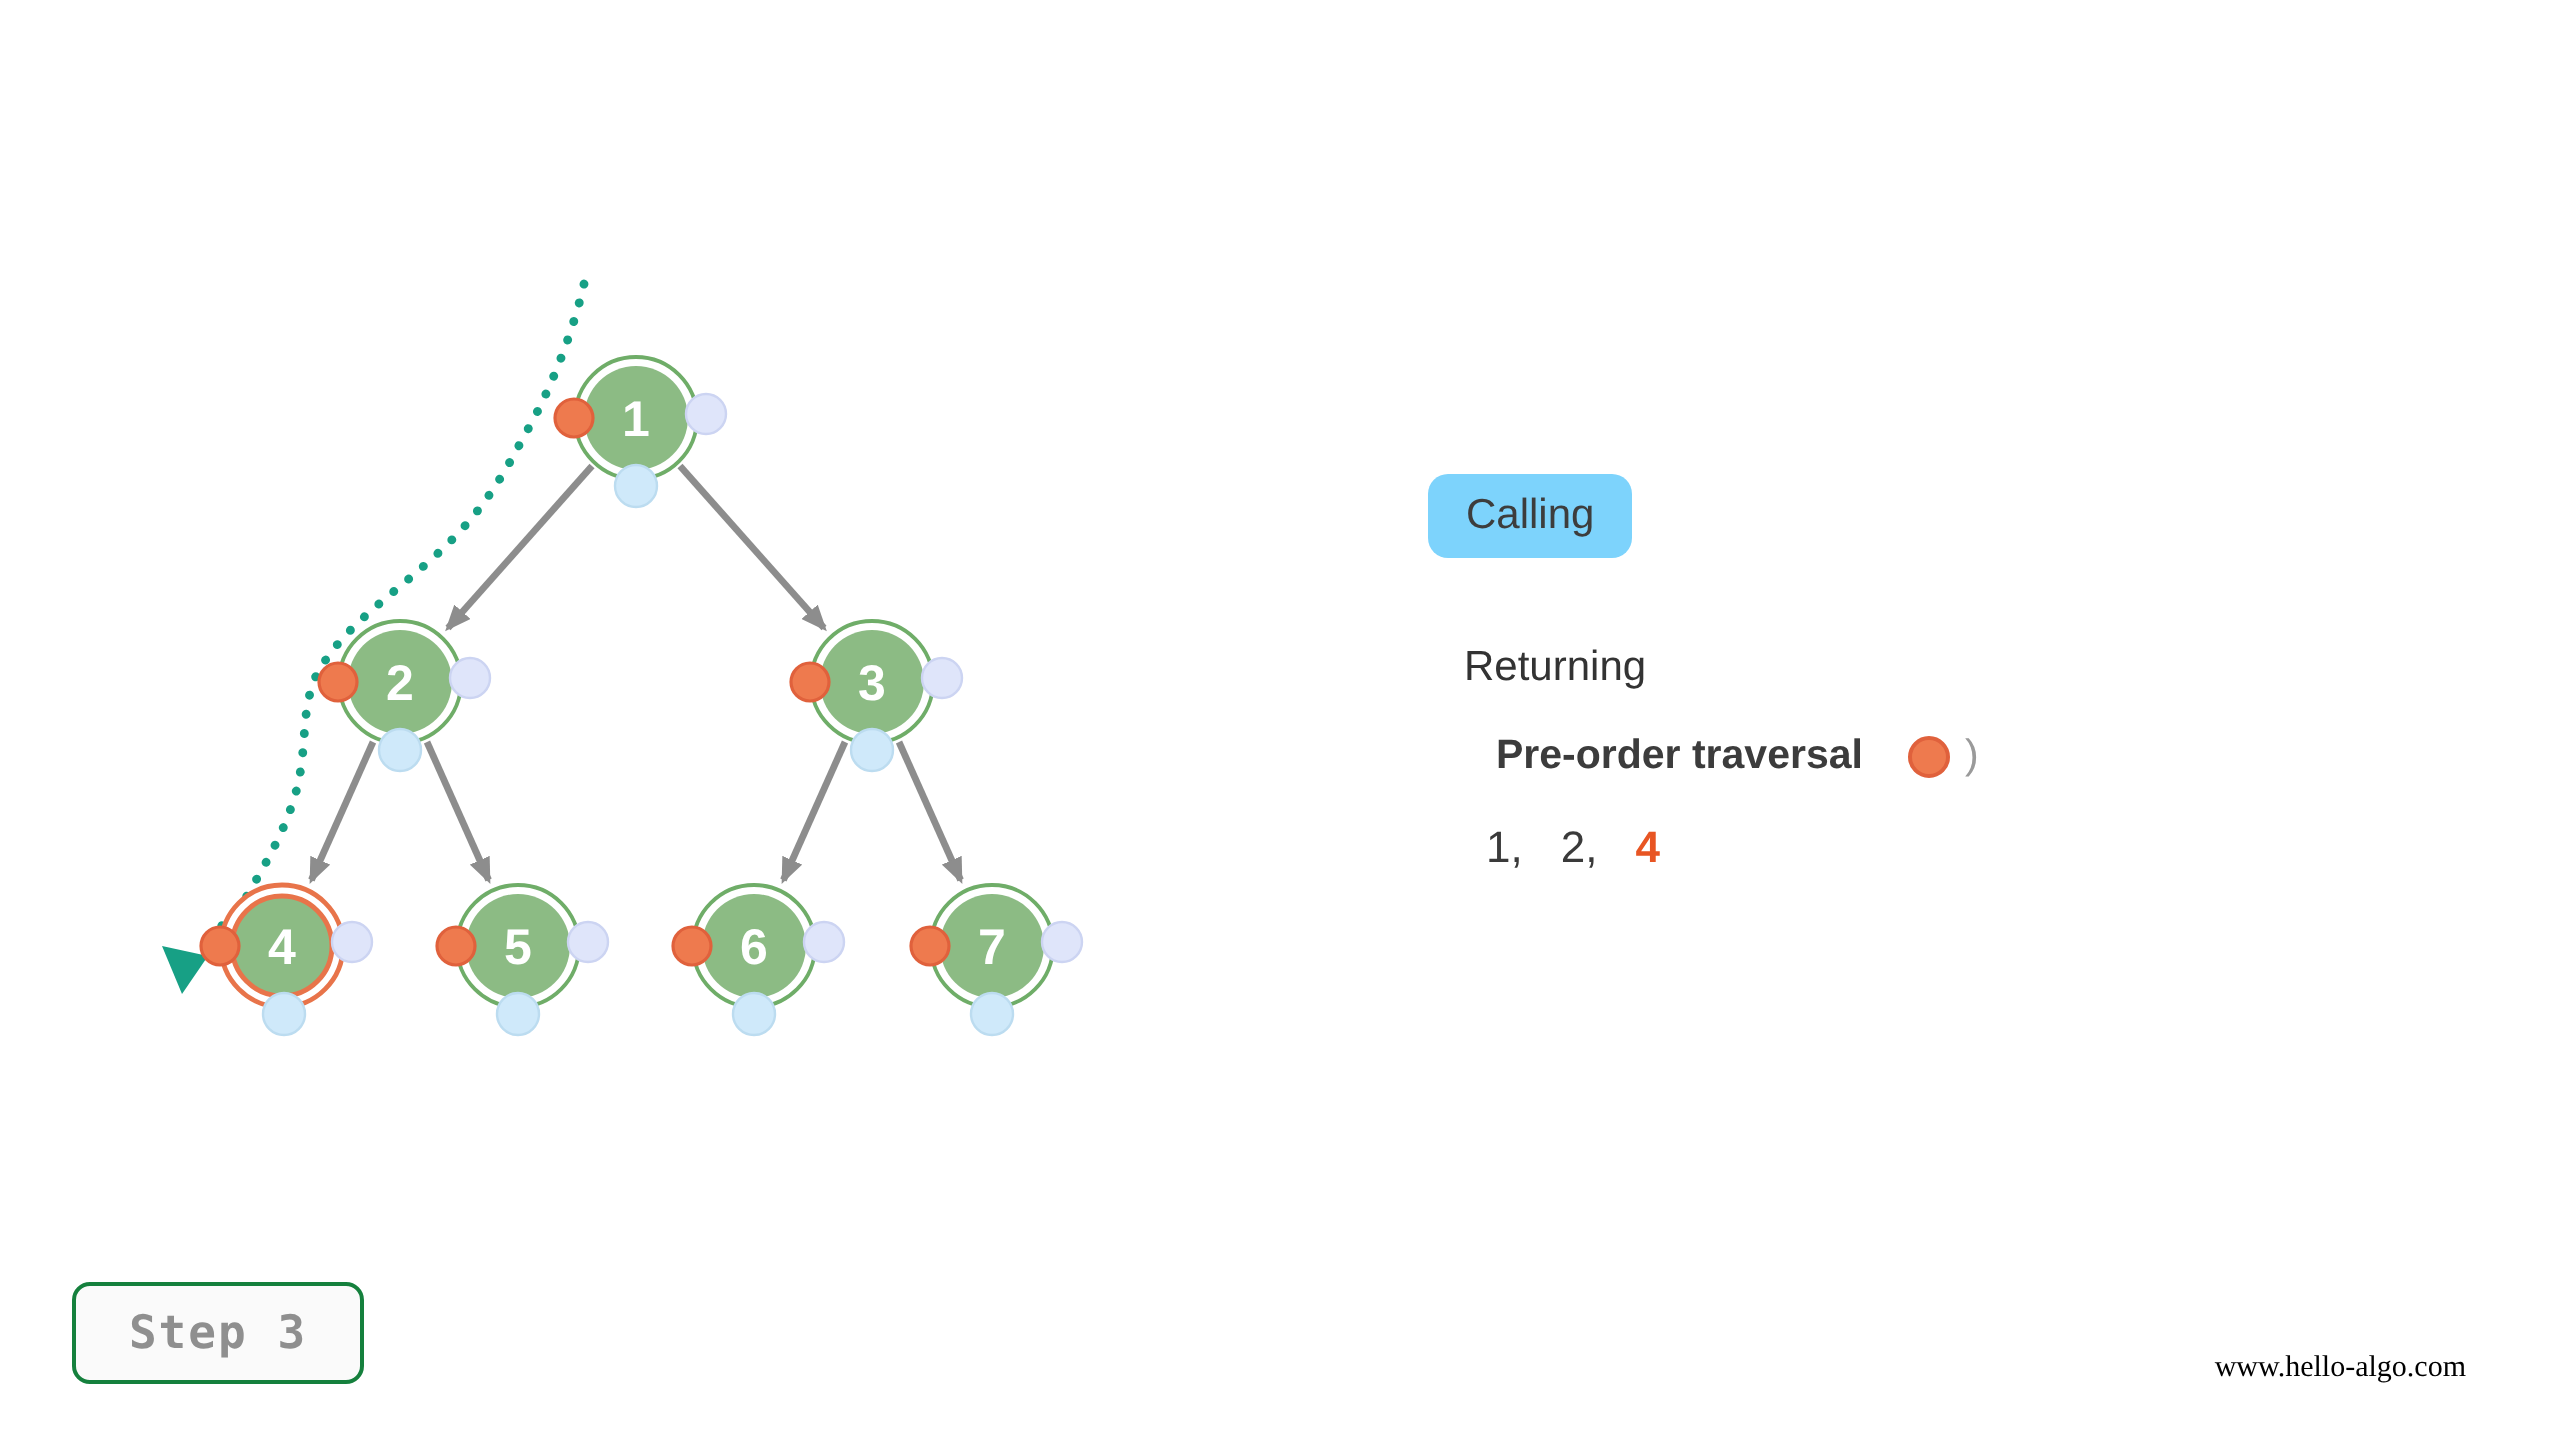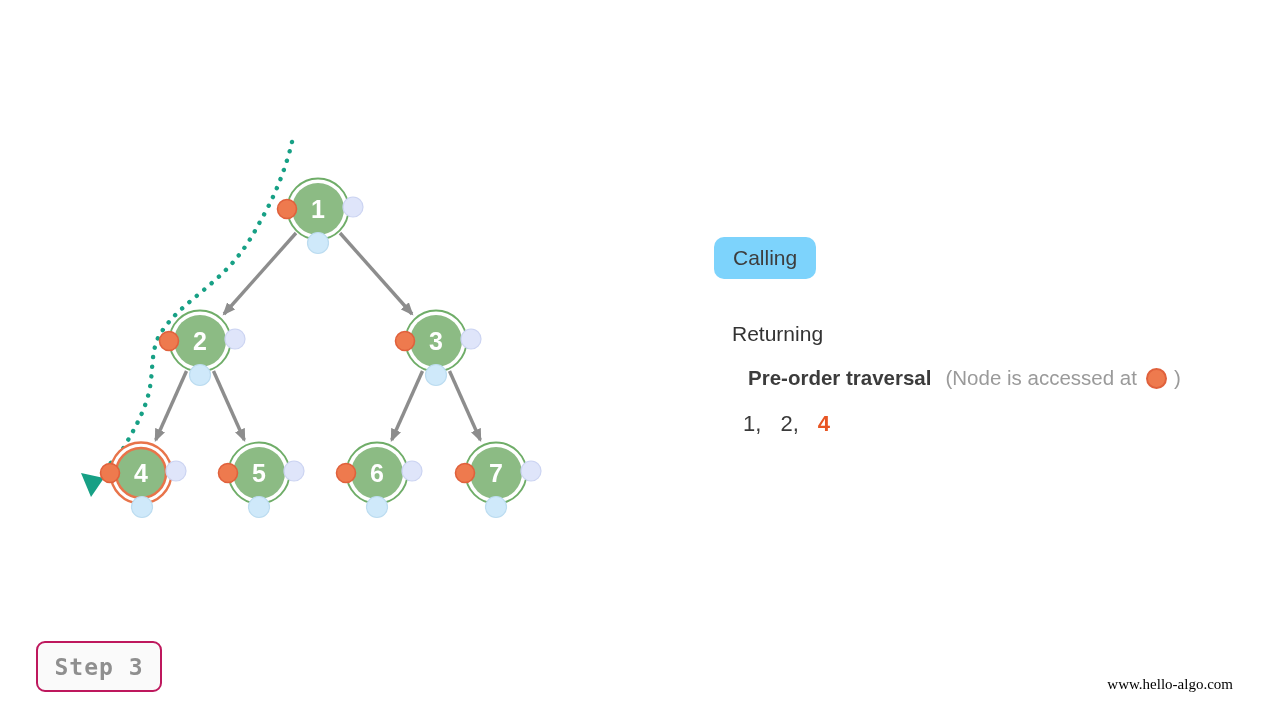--- a/index.html
+++ b/index.html
@@ -55,22 +55,22 @@
     position: absolute; left: 743px; top: 411px;
     display: flex; align-items: baseline;
     color: #3a3a3a; font-size: 22px;
   }
   .seq-sep { margin-right: 19px; }
   .seq-current { color: #e85523; font-weight: 700; }
 
   
   .step-indicator {
     position: absolute; left: 36px; top: 641px;
-    width: 126px; height: 51px; box-sizing: border-box;
-    border: 2px solid #be185d; border-radius: 9px;
+    width: 146px; height: 51px; box-sizing: border-box;
+    border: 2px solid #15803d; border-radius: 9px;
     background: #fafafa;
     color: #8f8f8f;
     font-family: "DejaVu Sans Mono", monospace;
     font-size: 23px; font-weight: 700;
     display: flex; align-items: center; justify-content: center;
     letter-spacing: 1px;
   }
   .watermark {
     position: absolute; right: 47px; top: 676px;
     color: #000000; font-family: Liberation Serif, serif;
@@ -171,21 +171,20 @@
     </g>
   </svg>
 
   <div class="legend-calling">Calling</div>
 
   <div class="legend-returning">Returning</div>
 
   <div class="traversal-row">
     <span class="traversal-title">Pre-order traversal</span>
     <span class="traversal-note">
-      <span>(Node is accessed at</span>
       <span class="note-dot"></span>
       <span>)</span>
     </span>
   </div>
 
   <div class="sequence-row">
     <span>1</span>
     <span class="seq-sep">,</span>
     <span>2</span>
     <span class="seq-sep">,</span>

